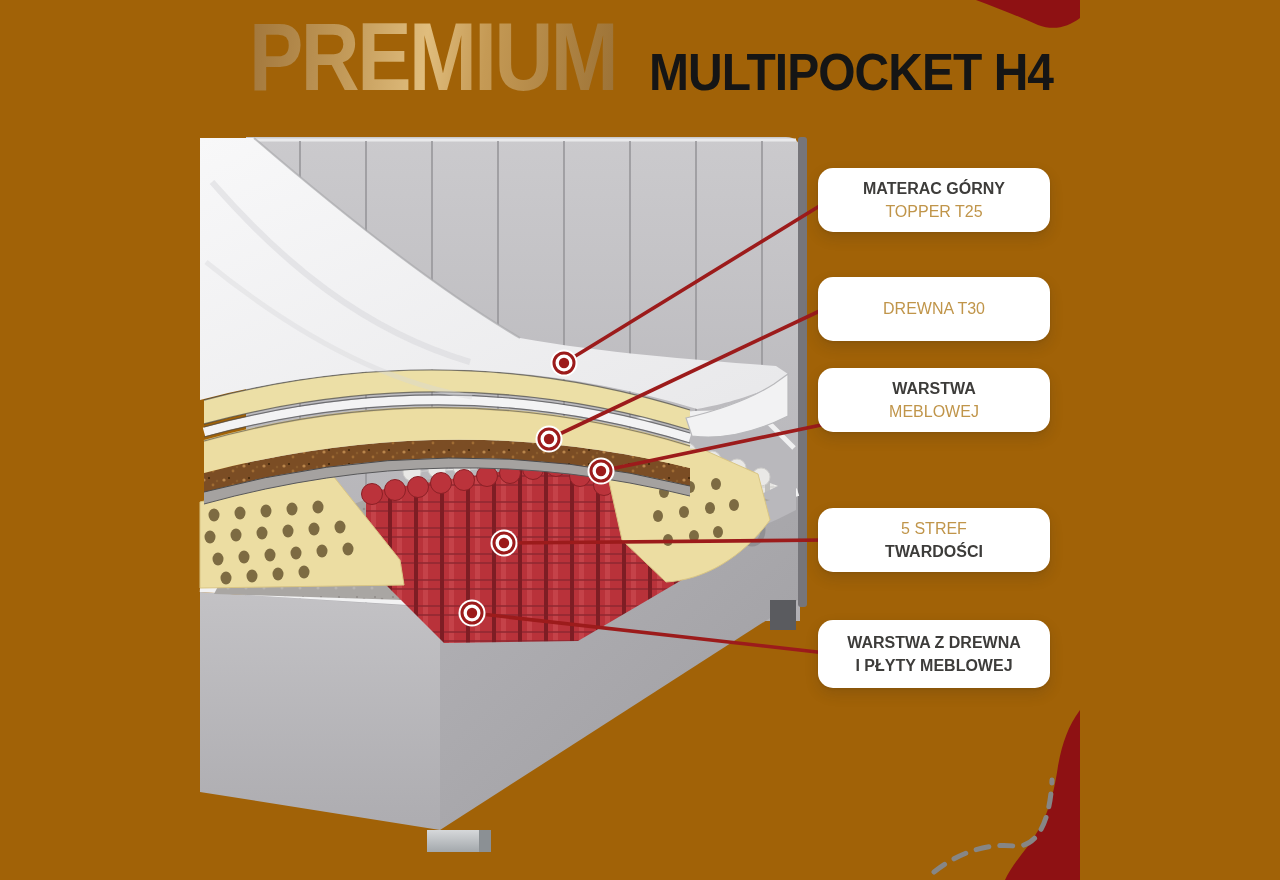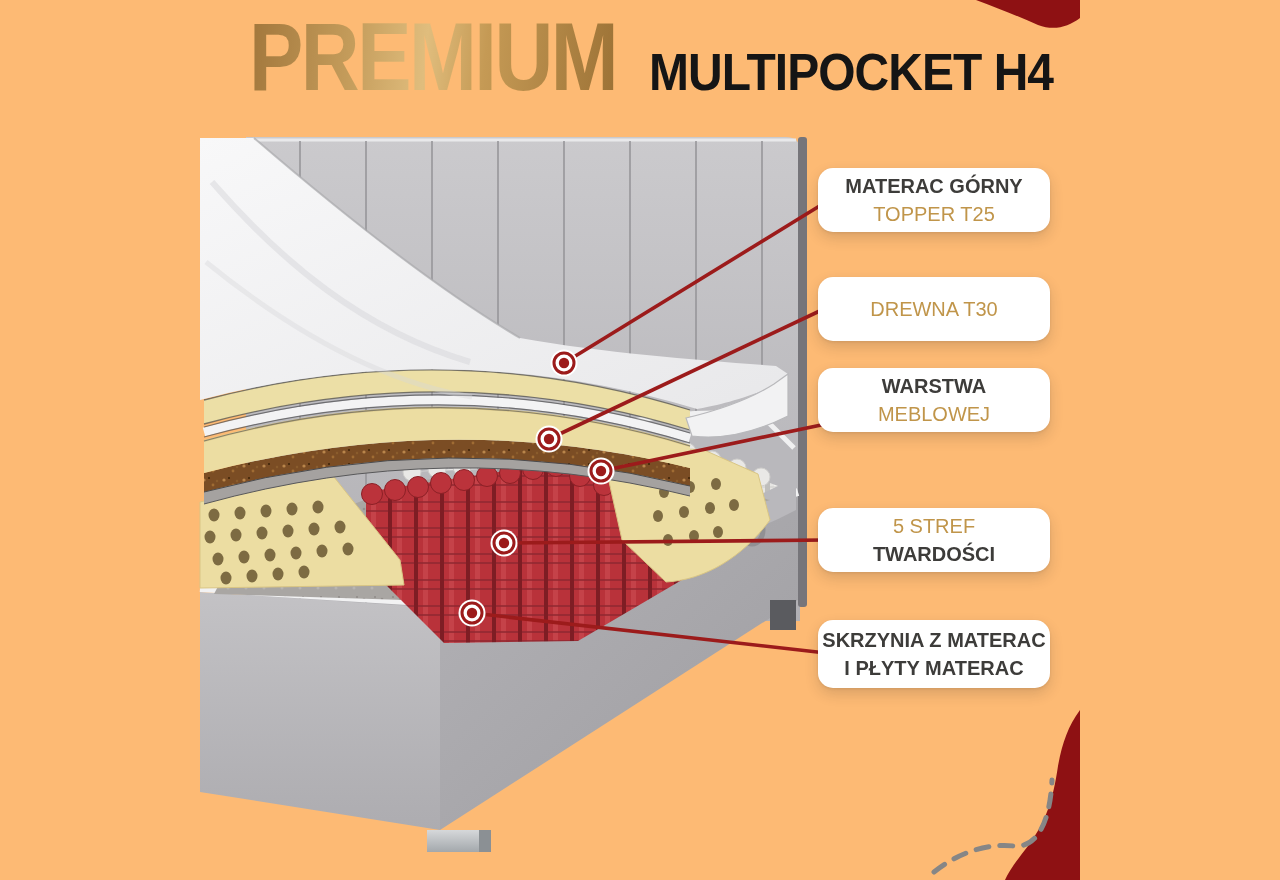--- a/index.html
+++ b/index.html
@@ -1,17 +1,17 @@
 <!DOCTYPE html>
 <html><head>
 <meta charset="utf-8">
 <style>
   html,body{margin:0;padding:0;background:#ffffff;}
   body{font-family:"Liberation Sans",sans-serif;}
-  .page{position:relative;width:1280px;height:880px;background:#fdba74;overflow:hidden;}
+  .page{position:relative;width:1280px;height:880px;background:#a16207;overflow:hidden;}
   .stage{position:absolute;inset:0;}
   
   .brand{
     position:absolute;left:249px;top:8px;line-height:1;
     font-size:97px;font-weight:700;letter-spacing:-3px;white-space:nowrap;
     transform:scaleX(.84);transform-origin:left top;
     background:linear-gradient(97deg,#a1763b 0%,#c49c5b 28%,#e0bd7d 48%,#c59a55 64%,#9c7236 100%);
     -webkit-background-clip:text;background-clip:text;color:transparent;
   }
   .model{
@@ -19,21 +19,21 @@
     font-size:51px;font-weight:700;letter-spacing:-1px;white-space:nowrap;
     transform:scaleX(.94);transform-origin:left top;color:#151515;
   }
   
   .card{
     position:absolute;left:818px;width:232px;height:64px;background:#ffffff;
     border-radius:15px;box-shadow:0 6px 14px rgba(40,40,40,.16),0 1px 3px rgba(0,0,0,.08);
     display:flex;flex-direction:column;align-items:center;justify-content:center;
     gap:1px;text-align:center;z-index:3;
   }
-  .card .ln{font-size:20px;line-height:1.32;white-space:nowrap;}
+  .card .ln{font-size:16px;line-height:1.32;white-space:nowrap;}
   .l-dark{color:#3d3c3a;font-weight:600;}
   .l-gold{color:#c0954a;font-weight:400;}
   .c1{top:168px}.c2{top:277px}.c3{top:368px}.c4{top:508px}.c5{top:620px;height:68px}
   svg{position:absolute;inset:0;}
 </style>
 </head>
 <body>
 
 <div class="page">
 
@@ -281,17 +281,17 @@
   </div>
   <div class="card c3">
     <div class="ln l-dark">WARSTWA</div>
     <div class="ln l-gold">MEBLOWEJ</div>
   </div>
   <div class="card c4">
     <div class="ln l-gold">5 STREF</div>
     <div class="ln l-dark">TWARDOŚCI</div>
   </div>
   <div class="card c5">
-    <div class="ln l-dark">SKRZYNIA Z MATERAC</div>
-    <div class="ln l-dark">I PŁYTY MATERAC</div>
+    <div class="ln l-dark">WARSTWA Z DREWNA</div>
+    <div class="ln l-dark">I PŁYTY MEBLOWEJ</div>
   </div>
 
 </div>
 
 </body></html>

